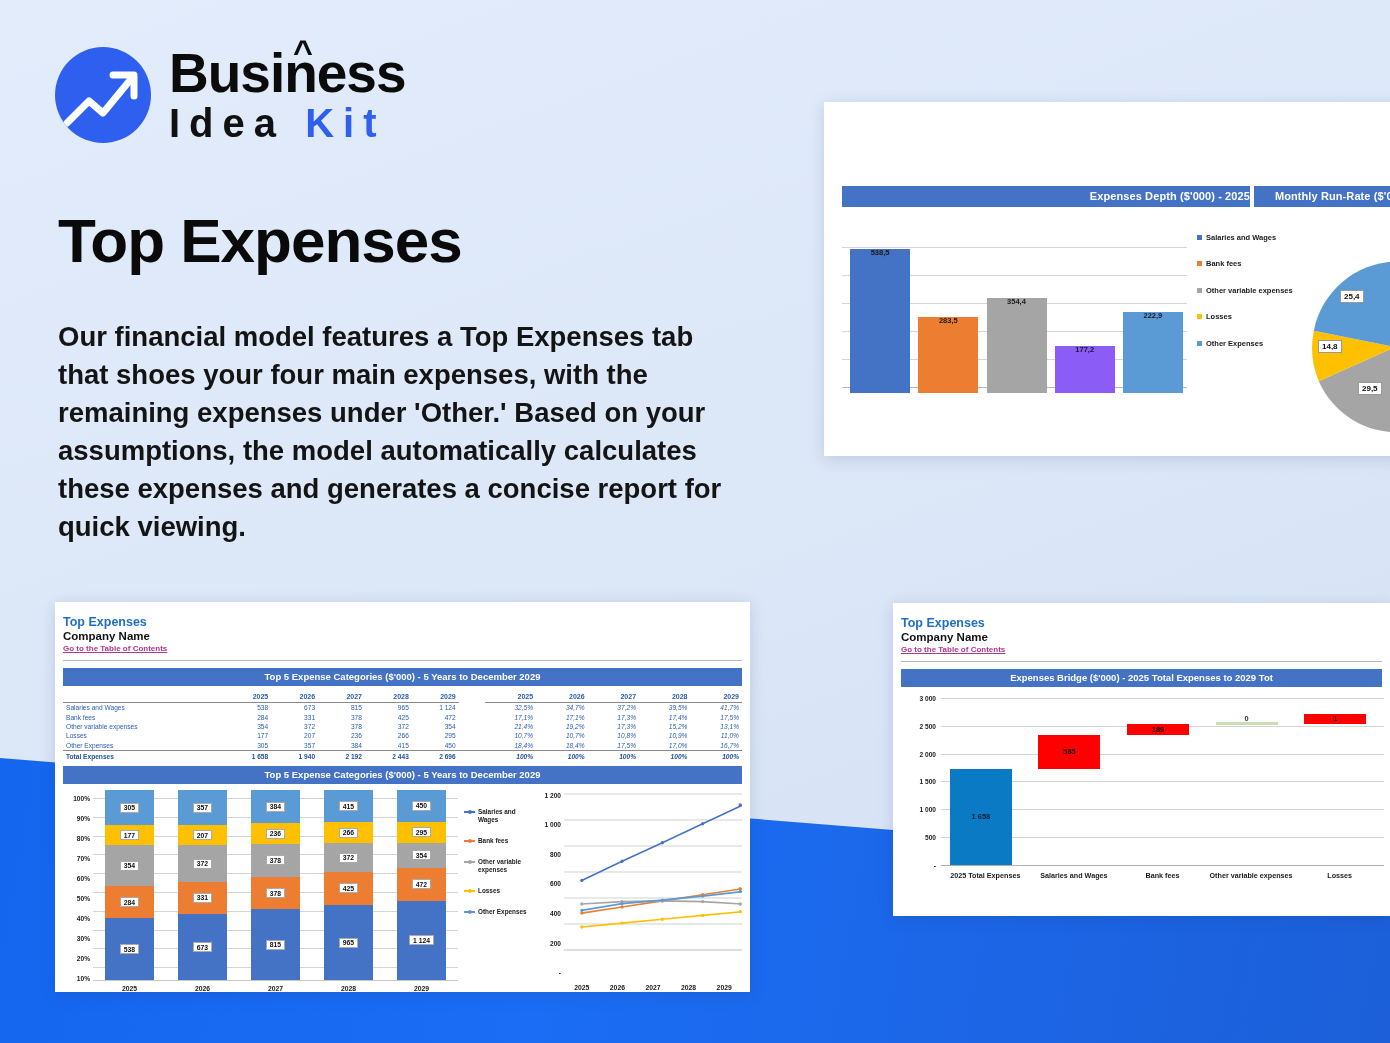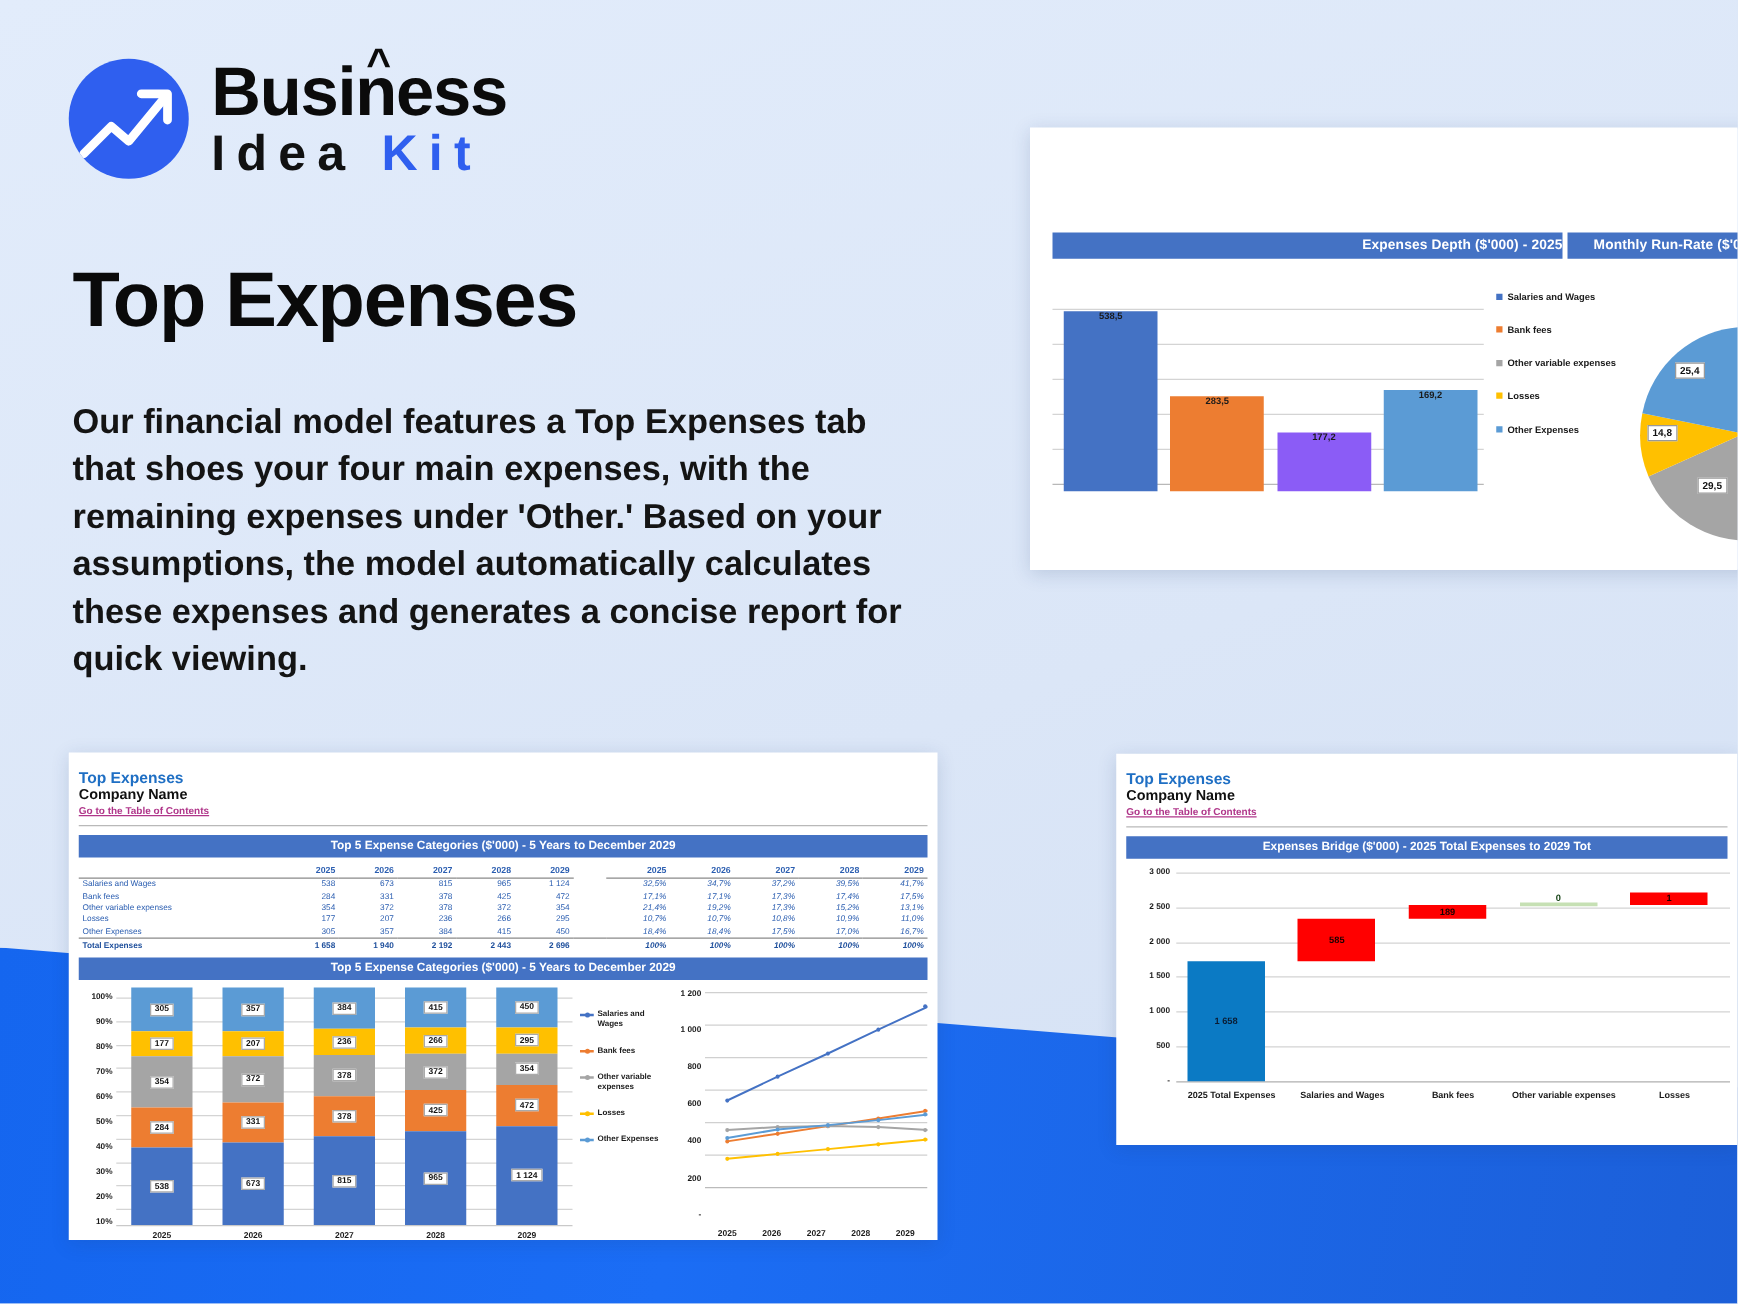--- a/index.html
+++ b/index.html
@@ -153,27 +153,32 @@
           <div class="bar" style="height:88%;background:#4472c4">
             <span class="bar-val">538,5</span>
           </div>
         </div>
         <div class="bar-wrap">
           <div class="bar" style="height:46.3%;background:#ed7d31">
             <span class="bar-val">283,5</span>
           </div>
         </div>
         <div class="bar-wrap">
+          <div class="bar" style="height:57.9%;background:#a5a5a5">
+            <span class="bar-val">354,4</span>
+          </div>
+        </div>
+        <div class="bar-wrap">
           <div class="bar" style="height:28.9%;background:#8b5cf6">
             <span class="bar-val">177,2</span>
           </div>
         </div>
         <div class="bar-wrap">
           <div class="bar" style="height:49.7%;background:#5b9bd5">
-            <span class="bar-val">169,2</span>
+            <span class="bar-val">222,9</span>
           </div>
         </div>
       </div>
     </div>
 
     <div class="depth-legend">
       <div class="lg-item">
         <span class="lg-sw" style="background:#4472c4"></span>
         <span>Salaries and Wages</span>
         </div>

